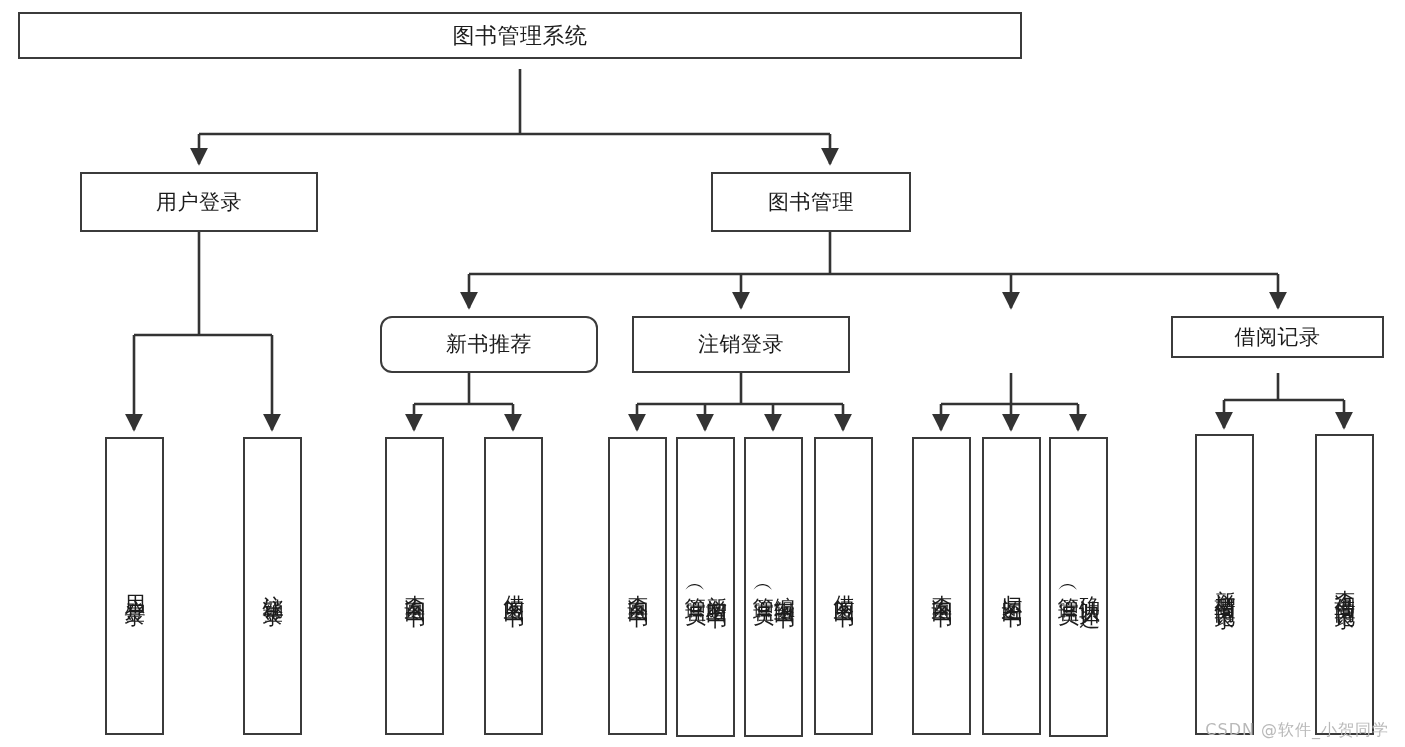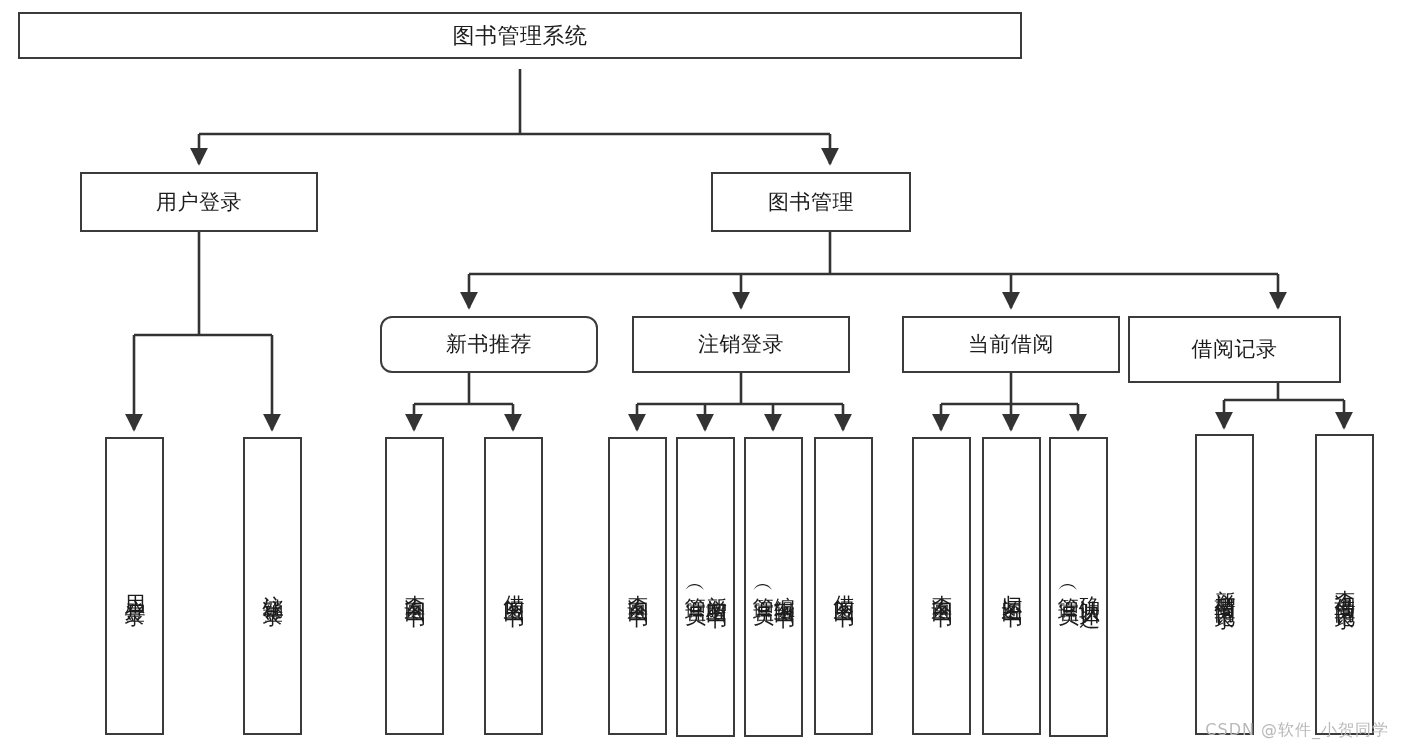--- a/index.html
+++ b/index.html
@@ -119,24 +119,21 @@
   <div class="node" style="left:711px;top:172px;width:200px;height:60px;">
     <span class="label">图书管理</span>
   </div>
 
   <div class="node" style="left:380px;top:316px;width:218px;height:57px;border-radius:12px;">
     <span class="label">新书推荐</span>
   </div>
   <div class="node" style="left:632px;top:316px;width:218px;height:57px;">
     <span class="label">注销登录</span>
   </div>
-  <div class="node" style="left:902px;top:316px;width:218px;height:57px;">
-    <span class="label">当前借阅</span>
-  </div>
-  <div class="node" style="left:1128px;top:316px;width:213px;height:67px;">
+  <div class="node" style="left:1171px;top:316px;width:213px;height:42px;">
     <span class="label">借阅记录</span>
   </div>
 
   <div class="node vertical" style="left:105px;top:437px;width:59px;height:298px;">
     <span class="label">用户登录</span>
   </div>
   <div class="node vertical" style="left:243px;top:437px;width:59px;height:298px;">
     <span class="label">注销登录</span>
   </div>
 

